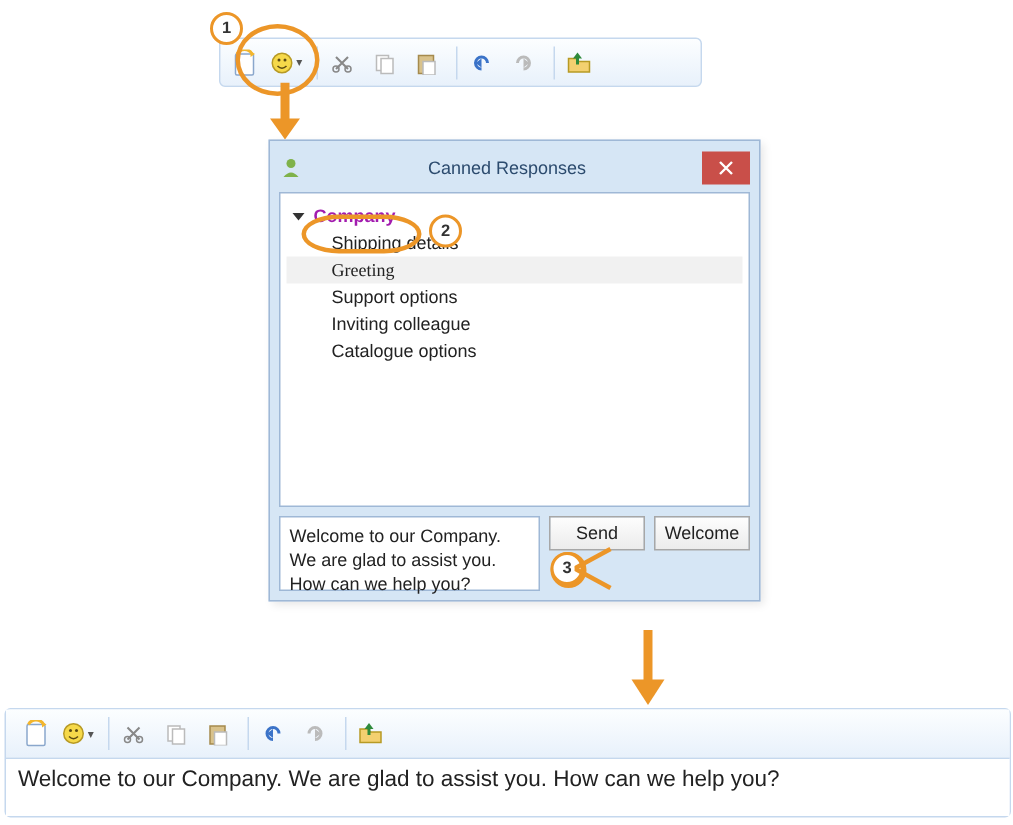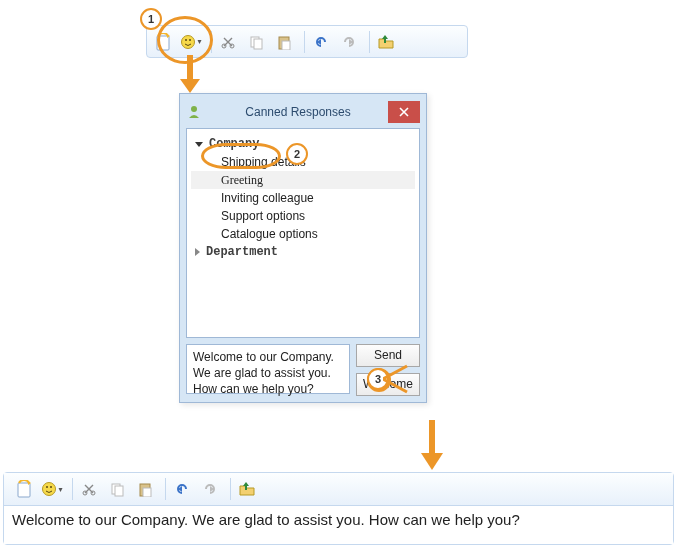--- a/index.html
+++ b/index.html
@@ -59,21 +59,21 @@
   .sep {
     width: 1px; height: 22px;
     background: #c5d8ee;
     margin: 0 4px;
   }
 
   
   .dialog {
     position: absolute;
     left: 179px; top: 93px;
-    width: 248px;
+    width: 328px;
     border: 1px solid #9fb8d6;
     box-shadow: 2px 2px 6px rgba(0,0,0,0.1);
     background: #d6e6f5;
     padding: 6px;
     box-sizing: border-box;
   }
   .titlebar {
     display: flex;
     align-items: center;
     height: 24px;
@@ -94,23 +94,22 @@
     border: 1px solid #9fb8d6;
     height: 210px;
     padding: 6px 4px;
     box-sizing: border-box;
     overflow: hidden;
   }
   .node {
     display: flex; align-items: center;
     height: 18px;
     padding-left: 4px;
-    color: #404040;
+    color: #a21caf;
     font-weight: bold;
-    font-family: Liberation Mono, monospace;
   }
   .arrow-down {
     width: 0; height: 0;
     border-left: 4px solid transparent;
     border-right: 4px solid transparent;
     border-top: 5px solid #333;
     margin-right: 6px;
   }
   .arrow-right {
     width: 0; height: 0;
@@ -140,21 +139,21 @@
     border: 1px solid #9fb8d6;
     height: 50px;
     padding: 4px 6px;
     font-size: 12px;
     line-height: 1.35;
     box-sizing: border-box;
     color: #222;
   }
   .actions {
     display: flex;
-    flex-direction: column;
+    flex-direction: row;
     gap: 6px;
   }
   .action-btn {
     width: 64px; height: 23px;
     background: linear-gradient(#fdfdfd, #ececec);
     border: 1px solid #a7a7a7;
     font-size: 12px;
     text-align: center;
     line-height: 21px;
     color: #222;
@@ -272,27 +271,23 @@
         </svg>
     </div>
   </div>
   <div class="tree">
     <div class="node">
       <div class="arrow-down"></div>
       <span>Company</span>
     </div>
     <div class="leaf">Shipping details</div>
     <div class="leaf selected">Greeting</div>
+    <div class="leaf">Support options</div>
     <div class="leaf">Inviting colleague</div>
-    <div class="leaf">Support options</div>
     <div class="leaf">Catalogue options</div>
-    <div class="node">
-      <div class="arrow-right"></div>
-      <span>Department</span>
-    </div>
   </div>
   <div class="bottom-pane">
     <div class="preview">Welcome to our Company. We are glad to assist you. How can we help you?</div>
     <div class="actions">
       <div class="action-btn">Send</div>
       <div class="action-btn">Welcome</div>
     </div>
   </div>
 </div>
 

